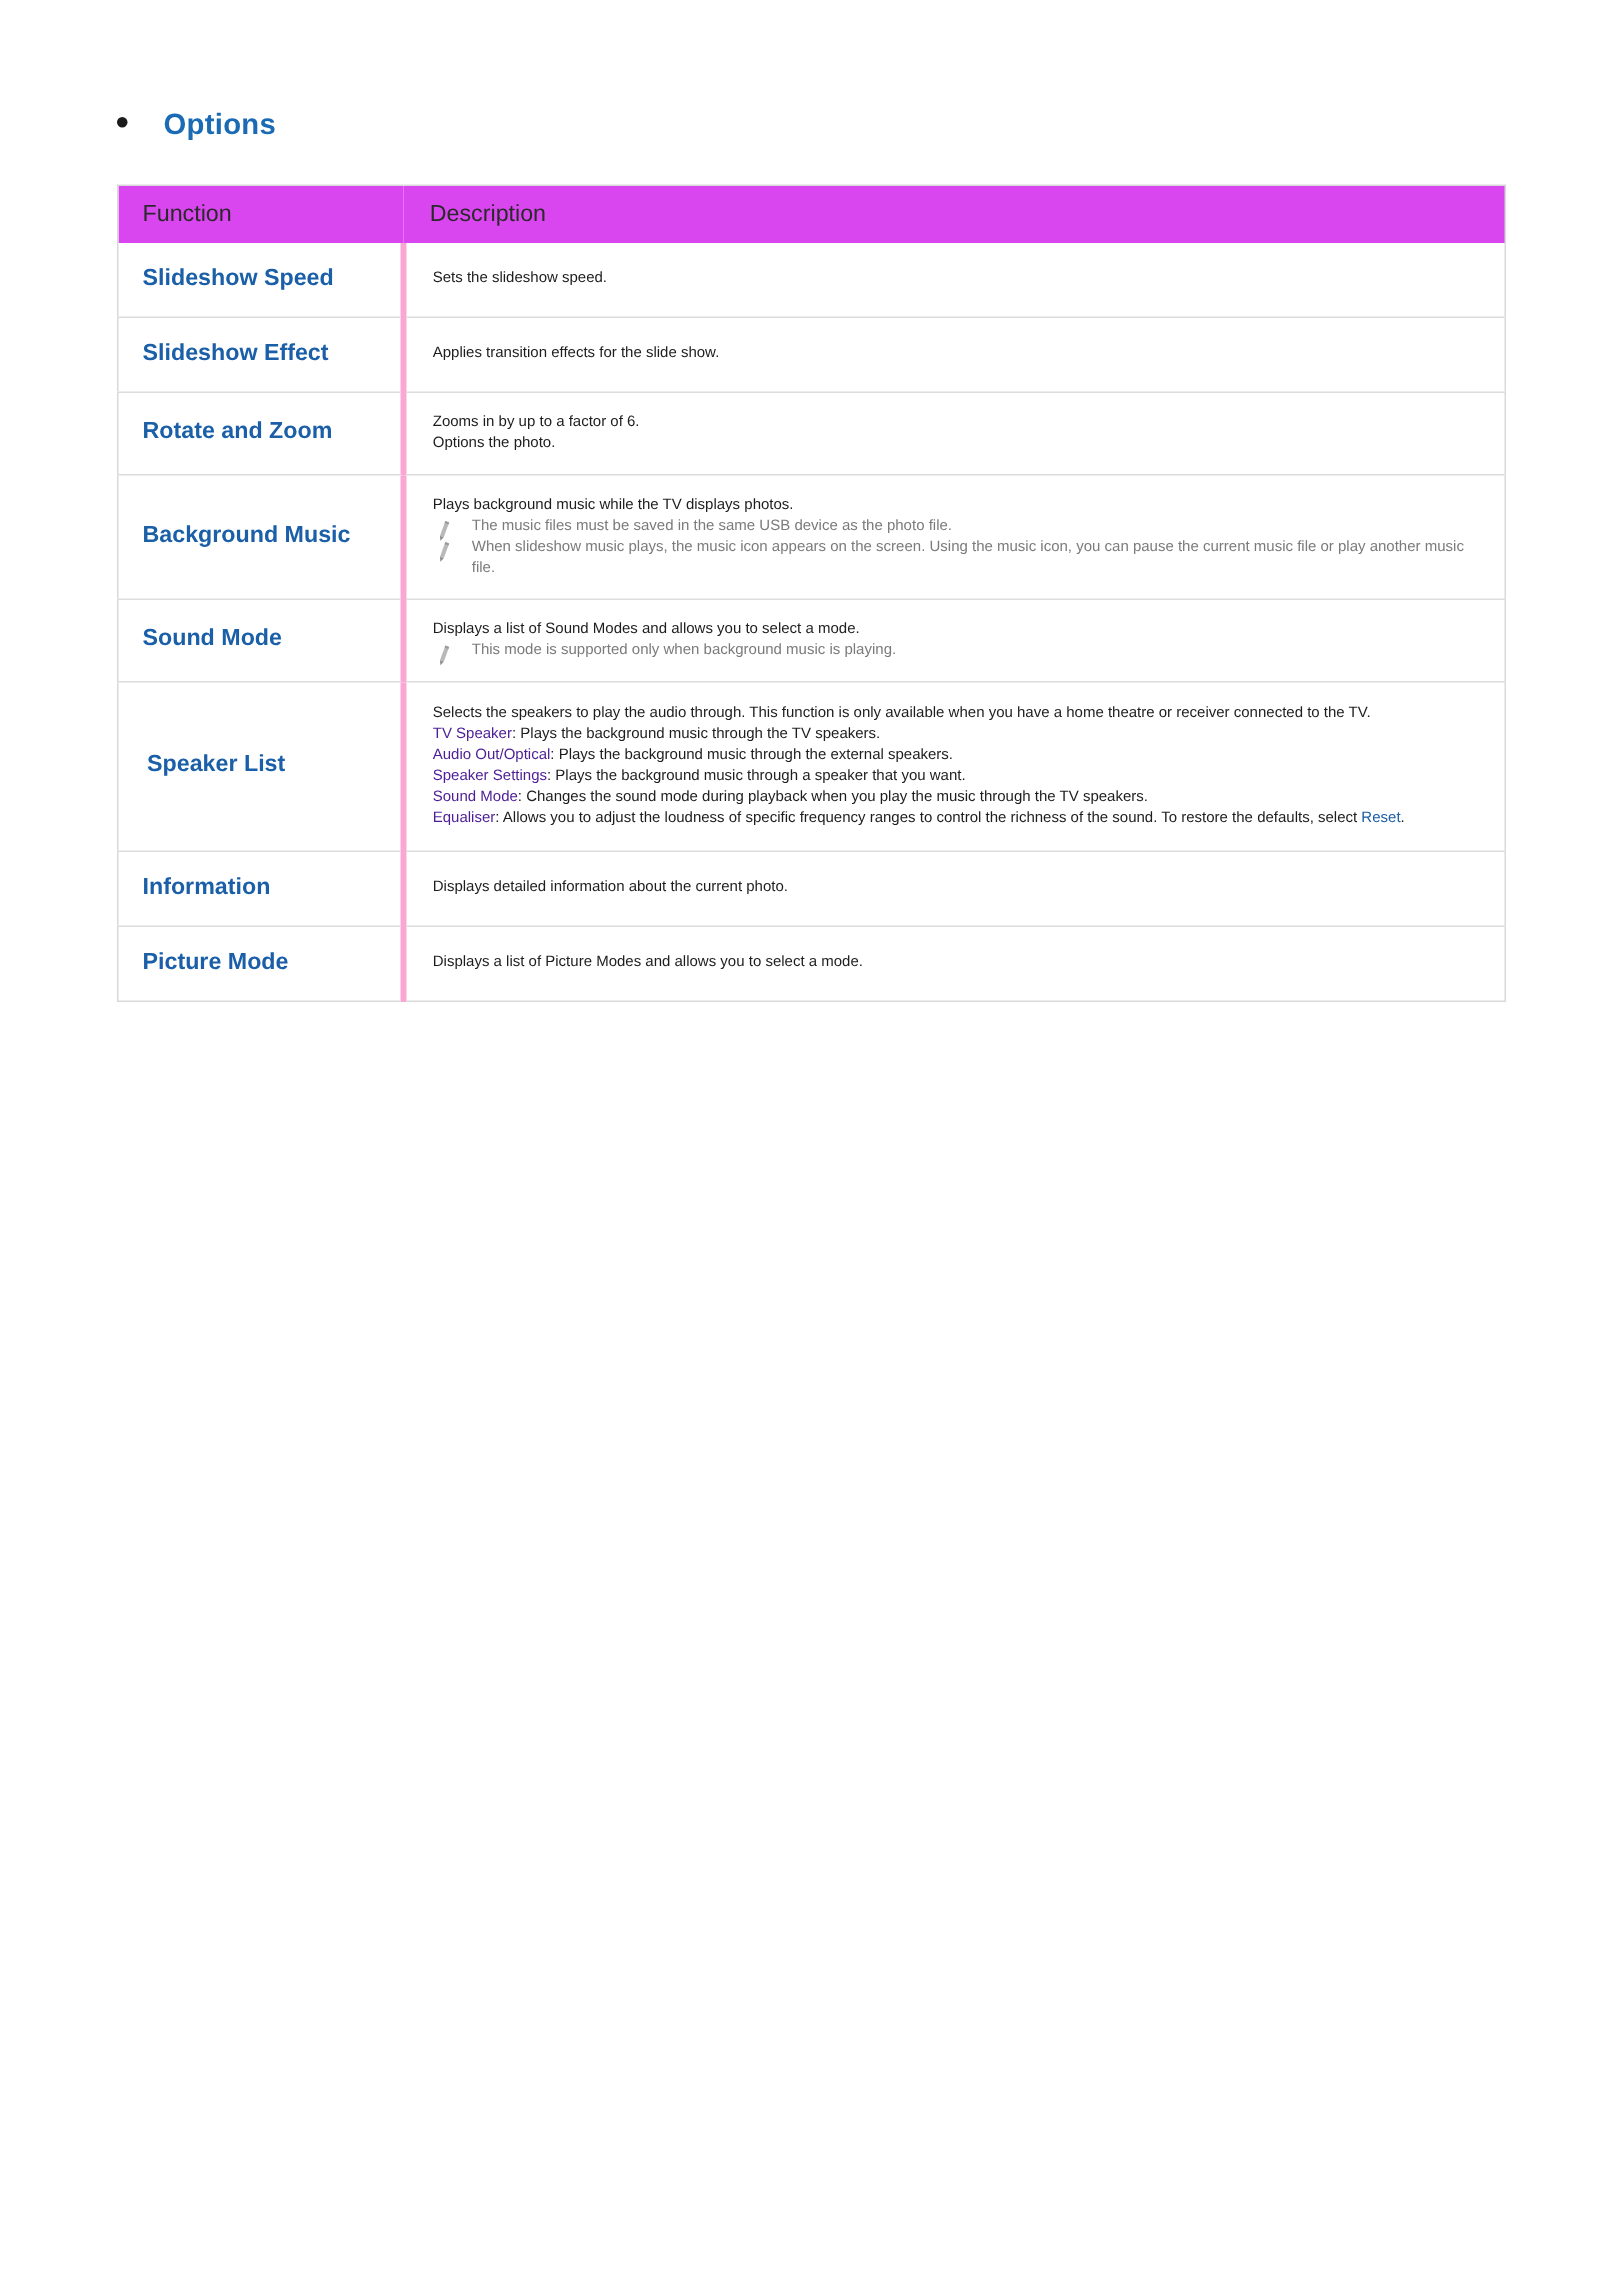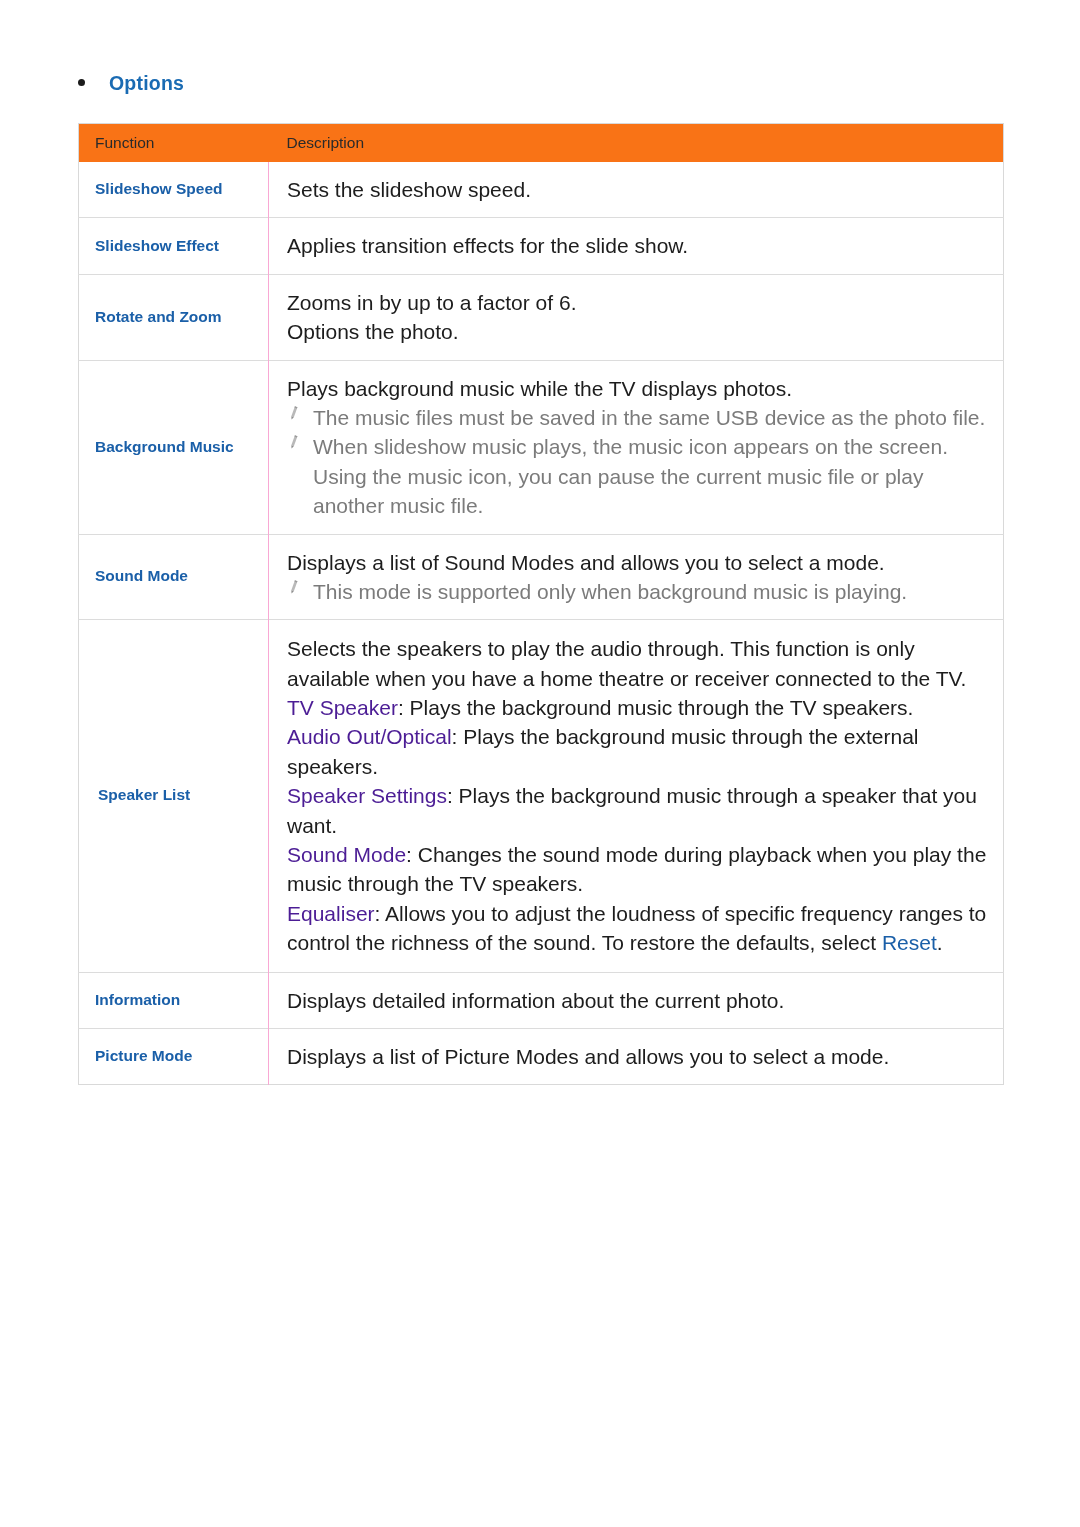--- a/index.html
+++ b/index.html
@@ -61,50 +61,50 @@
     width: 925px;
     border-collapse: collapse;
     table-layout: fixed;
     background: #ffffff;
     border: 1px solid #d9d9d9;
   }
   .opt-table col.c1 { width: 190px; }
   .opt-table col.c2 { width: 735px; }
 
   .opt-table thead th {
-    background: #f97316;
+    background: #d946ef;
     border: none;
     font-size: 15.5px;
     font-weight: normal;
     color: #2a2a2a;
     text-align: left;
     padding: 10px 0 10px 16px;
     height: 17px;
     margin-left: 36px;
   }
   .opt-table thead th.desc-h { padding-left: 18px; }
 
   .opt-table tbody td {
     border-top: 1px solid #dcdcdc;
     vertical-align: middle;
     background: #ffffff;
   }
   .opt-table tbody tr:first-child td { border-top: none; }
 
   td.fn {
     padding: 14px 8px 14px 16px;
-    border-right: 1px solid #f9a8d4;
+    border-right: 4px solid #f9a8d4;
     font-size: 15.5px;
     font-weight: bold;
     color: #1a5fa8;
     line-height: 1.35;
   }
   td.desc {
     padding: 13px 12px 13px 18px;
-    font-size: 21px;
+    font-size: 10px;
     color: #1d1d1d;
     line-height: 1.40;
   }
 
   .desc p {
     margin: 0;
   }
 
   
   .note {

